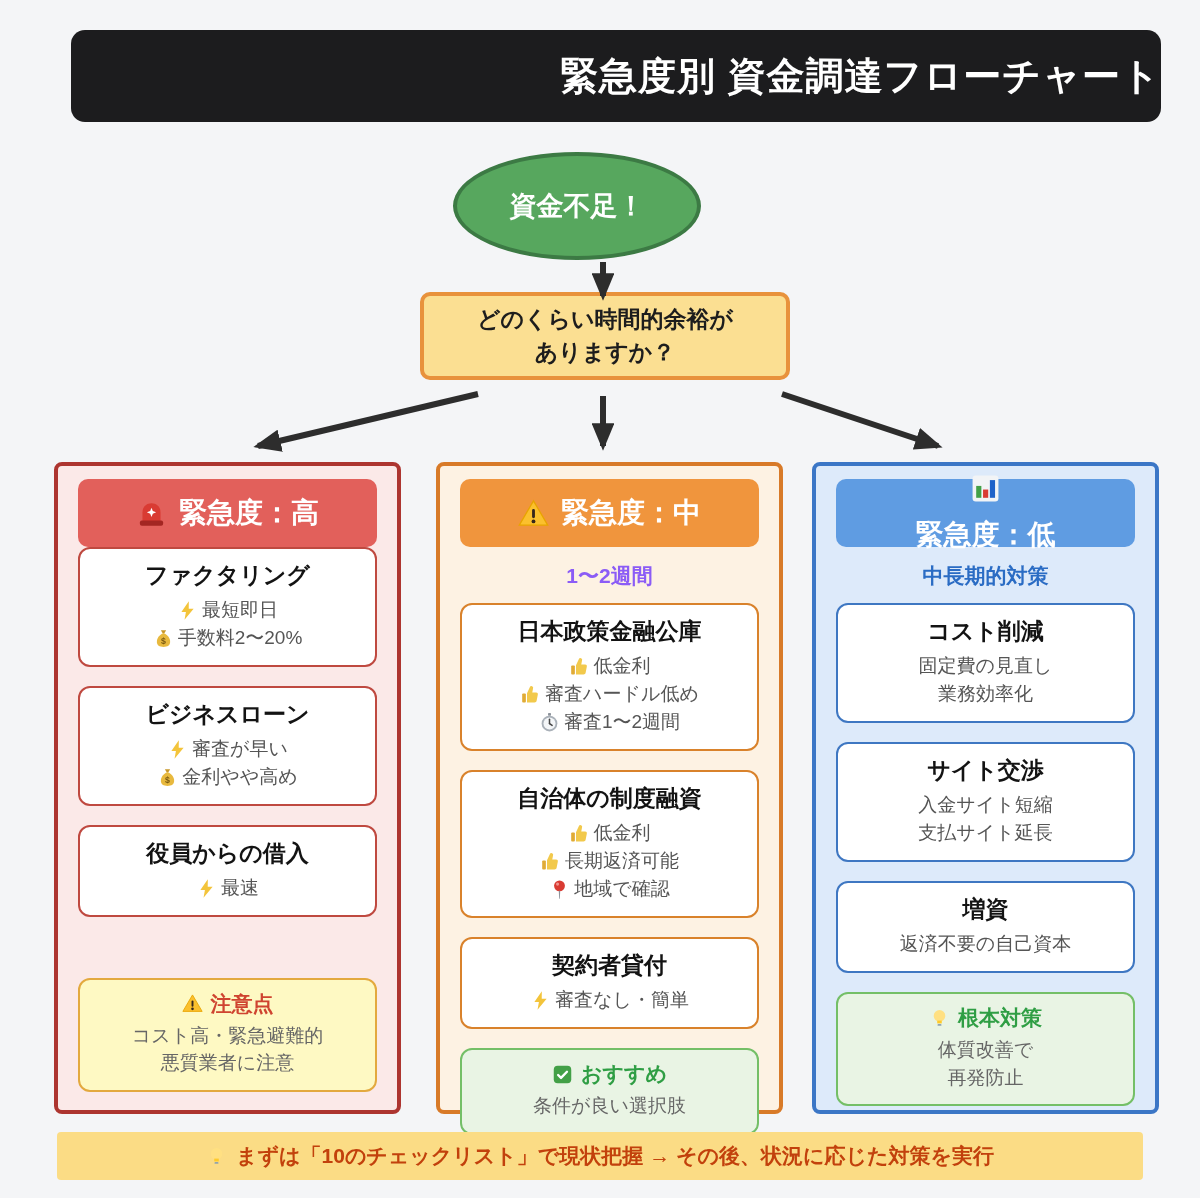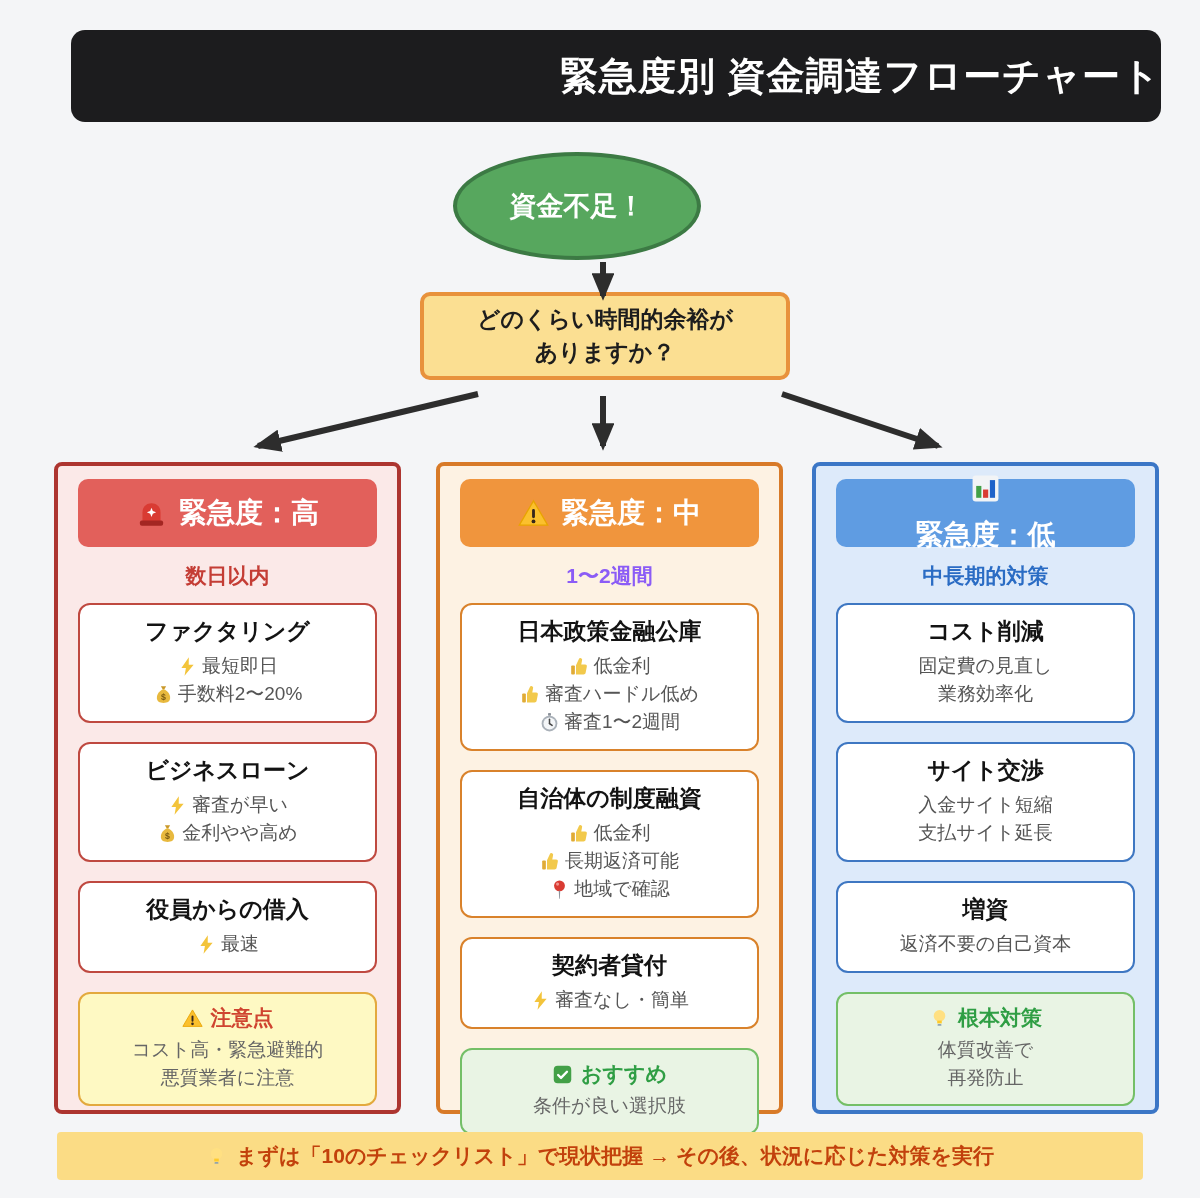--- a/index.html
+++ b/index.html
@@ -150,21 +150,20 @@
     <line x1="782" y1="394" x2="938" y2="446" stroke="#2d2d2d" stroke-width="6" marker-end="url(#ah)"></line>
   </svg>
 
   <div class="col col-high">
     <div class="col-header">
       <svg class="ic-lg">
           <use href="#i-siren"></use>
         </svg>
       <span>緊急度：高</span>
     </div>
-    <div class="col-sub">数日以内</div>
 
     <div class="card">
       <div class="card-title">ファクタリング</div>
       <div class="line">
         <svg class="ic">
             <use href="#i-zap"></use>
           </svg>
         <span>最短即日</span>
       </div>
       <div class="line">

